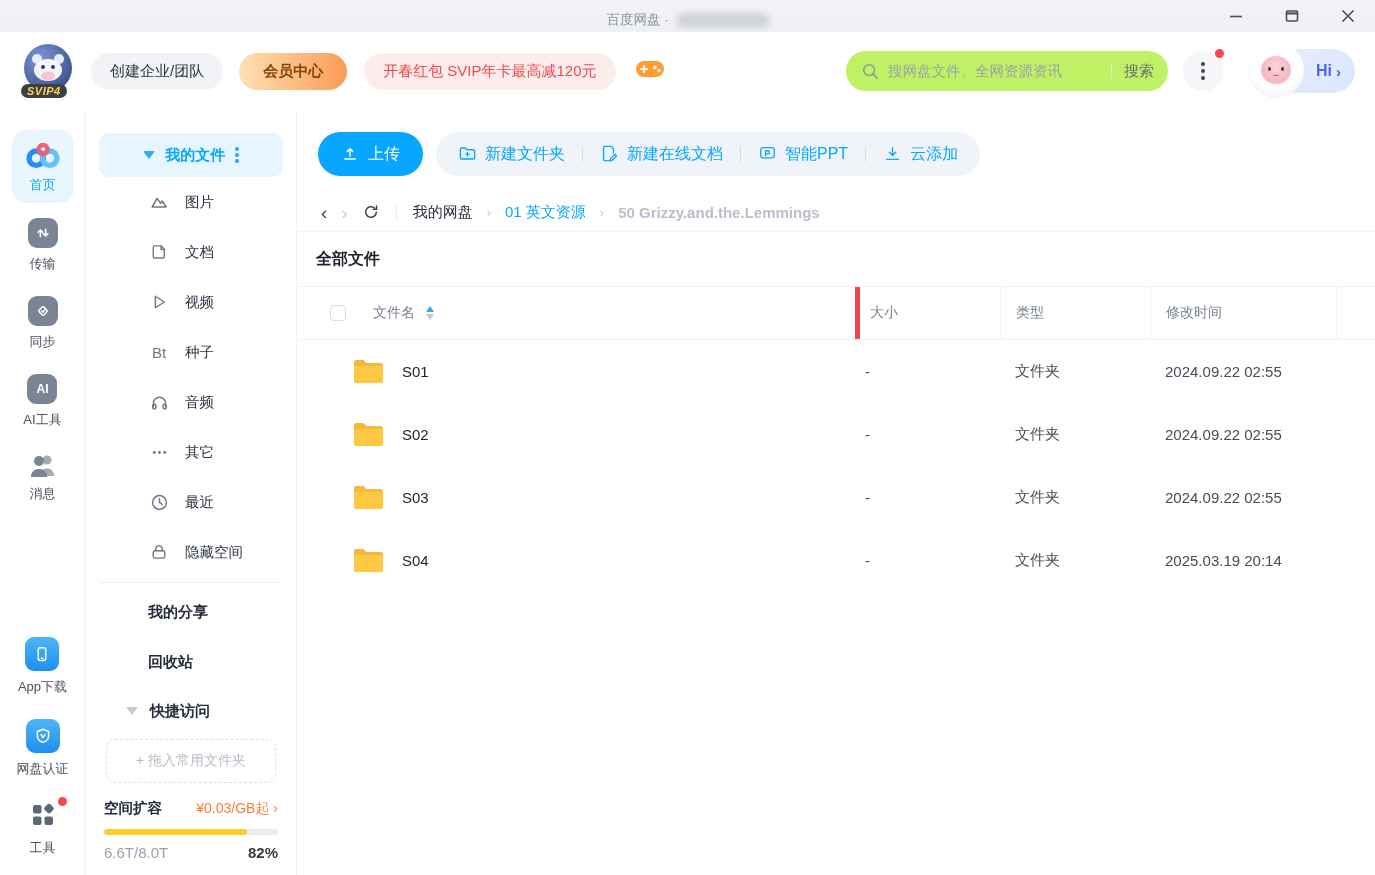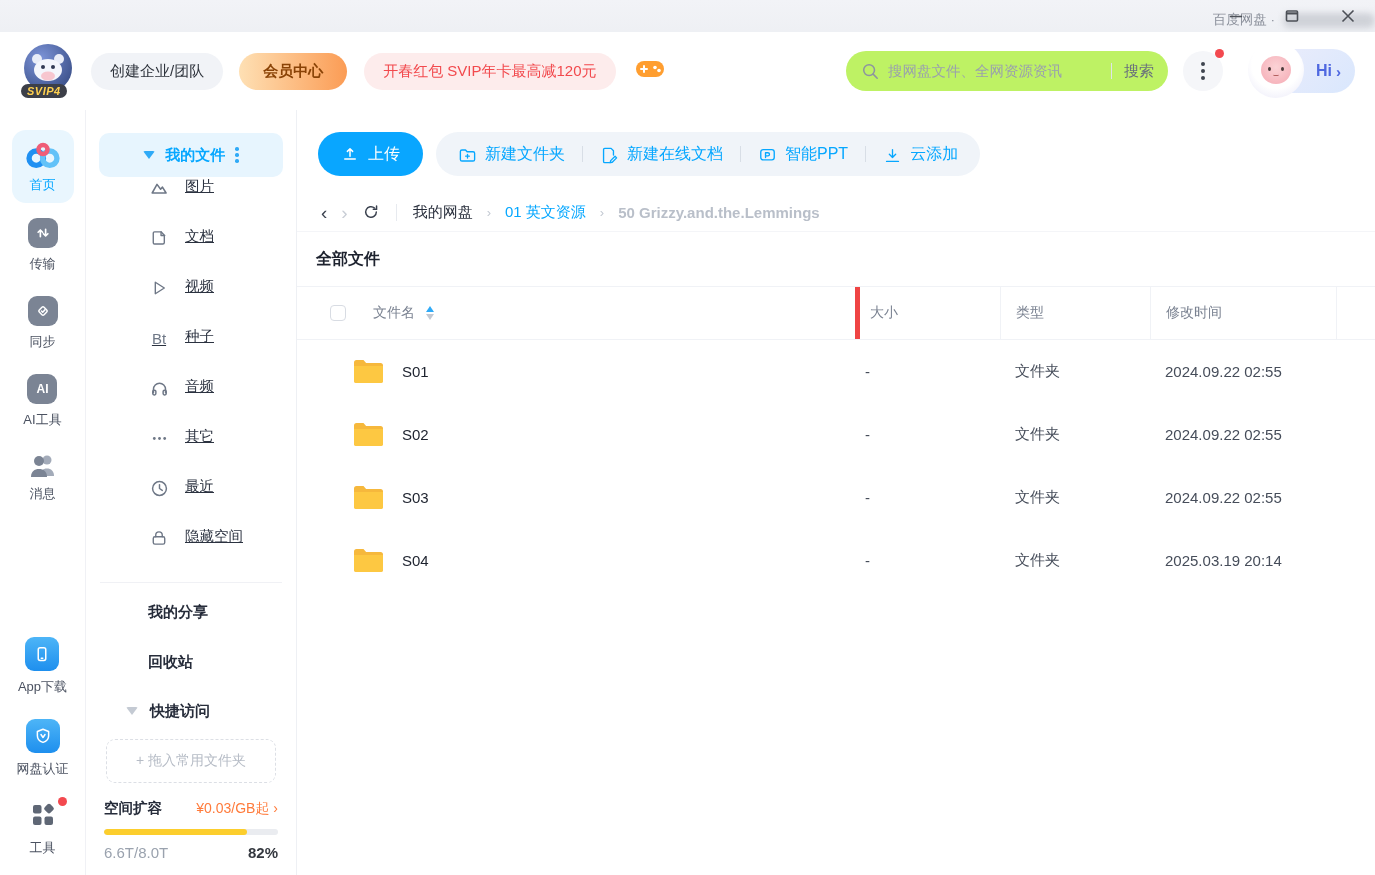--- a/index.html
+++ b/index.html
@@ -2,21 +2,21 @@
 <html><head>
 <meta charset="utf-8">
 <style>
   * { margin:0; padding:0; box-sizing:border-box; }
   html,body { width:1375px; height:875px; }
   body { font-family:"Liberation Sans","DejaVu Sans",sans-serif; background:#fff; overflow:hidden; }
   .app { position:relative; width:1375px; height:875px; background:#fff; }
 
   
   .titlebar { position:absolute; top:0; left:0; right:0; height:40px;
-    background:linear-gradient(#f2f3f7,#edeff3); display:flex; align-items:center; justify-content:flex-end; }
+    background:linear-gradient(#f2f3f7,#edeff3); display:flex; align-items:center; justify-content:center; }
   .titlebar .win-title { display:flex; align-items:center; gap:8px; color:#8b909b; font-size:13.5px; }
   .blur-name { width:92px; height:15px; border-radius:7px; background:#cfd2d8; filter:blur(3px); }
   .win-controls { position:absolute; right:14px; top:0; height:32px; display:flex; align-items:center; gap:30px; }
   .win-btn { width:26px; height:26px; display:flex; align-items:center; justify-content:center; color:#4c5057; cursor:pointer; }
   .win-btn svg { stroke:#4c5057; stroke-width:1.6; fill:none; }
 
   
   .header { position:absolute; top:32px; left:0; right:0; height:78px; background:#fff;
     display:flex; align-items:center; padding:0 20px 0 24px; }
   .logo-wrap { position:relative; width:50px; height:54px; flex:0 0 auto; }
@@ -66,21 +66,21 @@
   .tools-wrap .red-dot { top:-4px; right:-10px; }
 
   
   .sidebar { width:211px; border-right:1px solid #eef0f4; padding-top:23px; display:flex; flex-direction:column; }
   .myfiles-pill { margin:0 13px; height:44px; background:#e7f5fe; border-radius:10px; display:flex; align-items:center;
     justify-content:center; gap:10px; color:#06a7ff; font-weight:bold; font-size:15px; cursor:pointer; }
   .caret { width:0; height:0; border-left:6px solid transparent; border-right:6px solid transparent; border-top:8px solid #2faaf7; border-radius:2px; }
   .caret.gray { border-top-color:#c4cad3; }
   .vdots { display:flex; flex-direction:column; gap:2.5px; }
   .vdots i { width:3.5px; height:3.5px; border-radius:50%; background:#2faaf7; }
-  .cat-item { height:50px; display:flex; align-items:flex-start; padding-left:62px; gap:15px; cursor:pointer; color:#2b3240; font-size:14.5px;text-decoration:underline; }
+  .cat-item { height:50px; display:flex; align-items:center; padding-left:62px; gap:15px; cursor:pointer; color:#2b3240; font-size:14.5px; }
   .cat-item .ico { width:22px; height:22px; display:flex; align-items:center; justify-content:center; color:#6e7786; }
   .cat-item .ico svg { stroke:#6e7786; fill:none; stroke-width:1.7; stroke-linecap:round; stroke-linejoin:round; }
   .bt-glyph { font-size:15px; color:#6e7786; font-weight:normal; }
   .side-divider { border-top:1px solid #f0f1f5; margin:5px 14px 4px; }
   .side-link { height:50px; display:flex; align-items:center; padding-left:62px; font-size:15px; font-weight:bold; color:#262c3a; cursor:pointer; }
   .quick-row { height:48px; display:flex; align-items:center; padding-left:40px; gap:12px; font-size:15px; font-weight:bold; color:#262c3a; cursor:pointer;text-align:right; }
   .drop-box { margin:4px 20px 12px; height:44px; border:1.5px dashed #dcdfe5; border-radius:9px;
     display:flex; align-items:center; justify-content:center; color:#b6bcc6; font-size:14px; cursor:pointer; }
   .expand-row { display:flex; align-items:center; justify-content:space-between; padding:4px 18px 0; }
   .expand-label { font-size:14.5px; font-weight:bold; color:#262c3a; }
@@ -91,21 +91,21 @@
   .usage-text { color:#9aa2ae; font-size:15px; }
   .usage-pct { color:#34383f; font-size:15px; font-weight:bold; }
 
   
   .main { flex:1; padding-top:22px; display:flex; flex-direction:column; min-width:0; }
   .toolbar { display:flex; align-items:center; padding-left:21px; gap:13px; }
   .upload-btn { height:44px; border-radius:22px; background:#09a6ff; color:#fff; font-size:16px; border:none;
     display:flex; align-items:center; gap:9px; padding:0 23px; cursor:pointer; font-family:inherit; }
   .upload-btn svg { stroke:#fff; fill:none; stroke-width:2; stroke-linecap:round; stroke-linejoin:round; }
   .tool-group { height:44px; border-radius:22px; background:#f0f4f9; display:flex; align-items:center; padding:0 22px; gap:17px; }
-  .tool-item { display:flex; align-items:flex-end; gap:8px; color:#06a7ff; font-size:16px; cursor:pointer; white-space:nowrap; }
+  .tool-item { display:flex; align-items:flex-start; gap:8px; color:#06a7ff; font-size:16px; cursor:pointer; white-space:nowrap; }
   .tool-item svg { stroke:#06a7ff; fill:none; stroke-width:1.7; stroke-linecap:round; stroke-linejoin:round; }
   .tool-sep { width:1px; height:16px; background:#d8dee6; }
 
   .crumb-row { margin-top:17px; height:39px; display:flex; align-items:center; padding-left:24px; gap:14px;
     border-bottom:1px solid #f4f5f8; }
   .nav-arrow { font-size:19px; color:#3a414e; cursor:pointer; line-height:1; }
   .nav-arrow.disabled { color:#c9ced6; }
   .refresh-btn { cursor:pointer; display:flex; }
   .refresh-btn svg { stroke:#3a414e; fill:none; stroke-width:1.8; stroke-linecap:round; }
   .crumb-divider { width:1px; height:17px; background:#e7eaef; margin:0 2px; }

